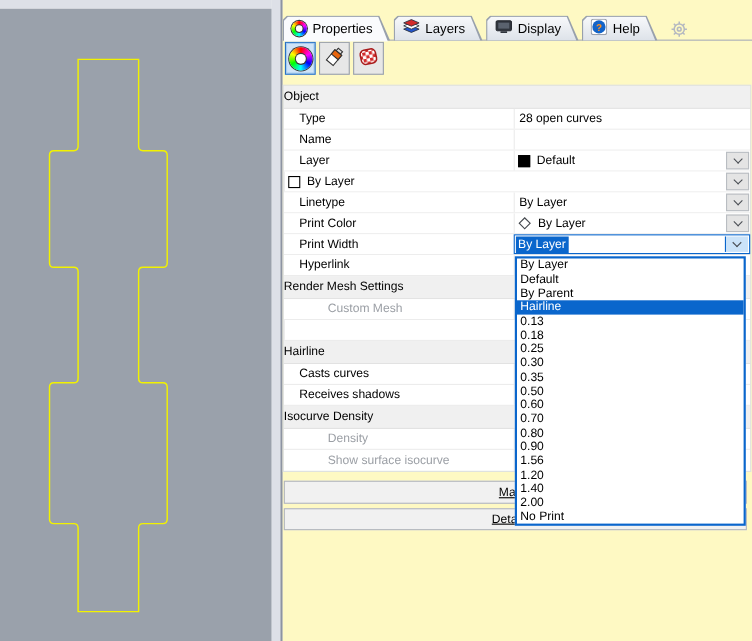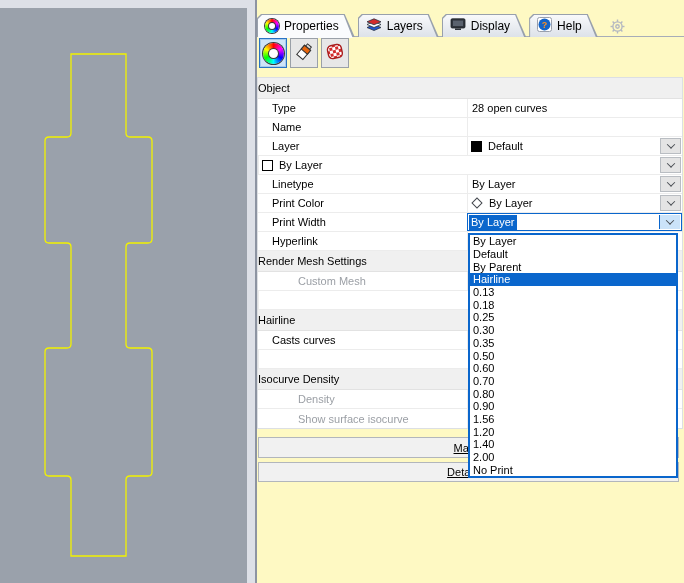--- a/index.html
+++ b/index.html
@@ -287,20 +287,23 @@
       </div>
 
       <div class="prow">
         <div class="plabel">
             <span>Casts curves</span>
           </div>
         <div class="pvalue"></div>
       </div>
 
       <div class="prow">
+        <div class="plabel">
+            <span>Receives shadows</span>
+          </div>
         <div class="pvalue"></div>
       </div>
 
       <div class="shdr">
         <span>Isocurve Density</span>
       </div>
 
       <div class="prow">
         <div class="plabel disabled">
             <span>Density</span>

